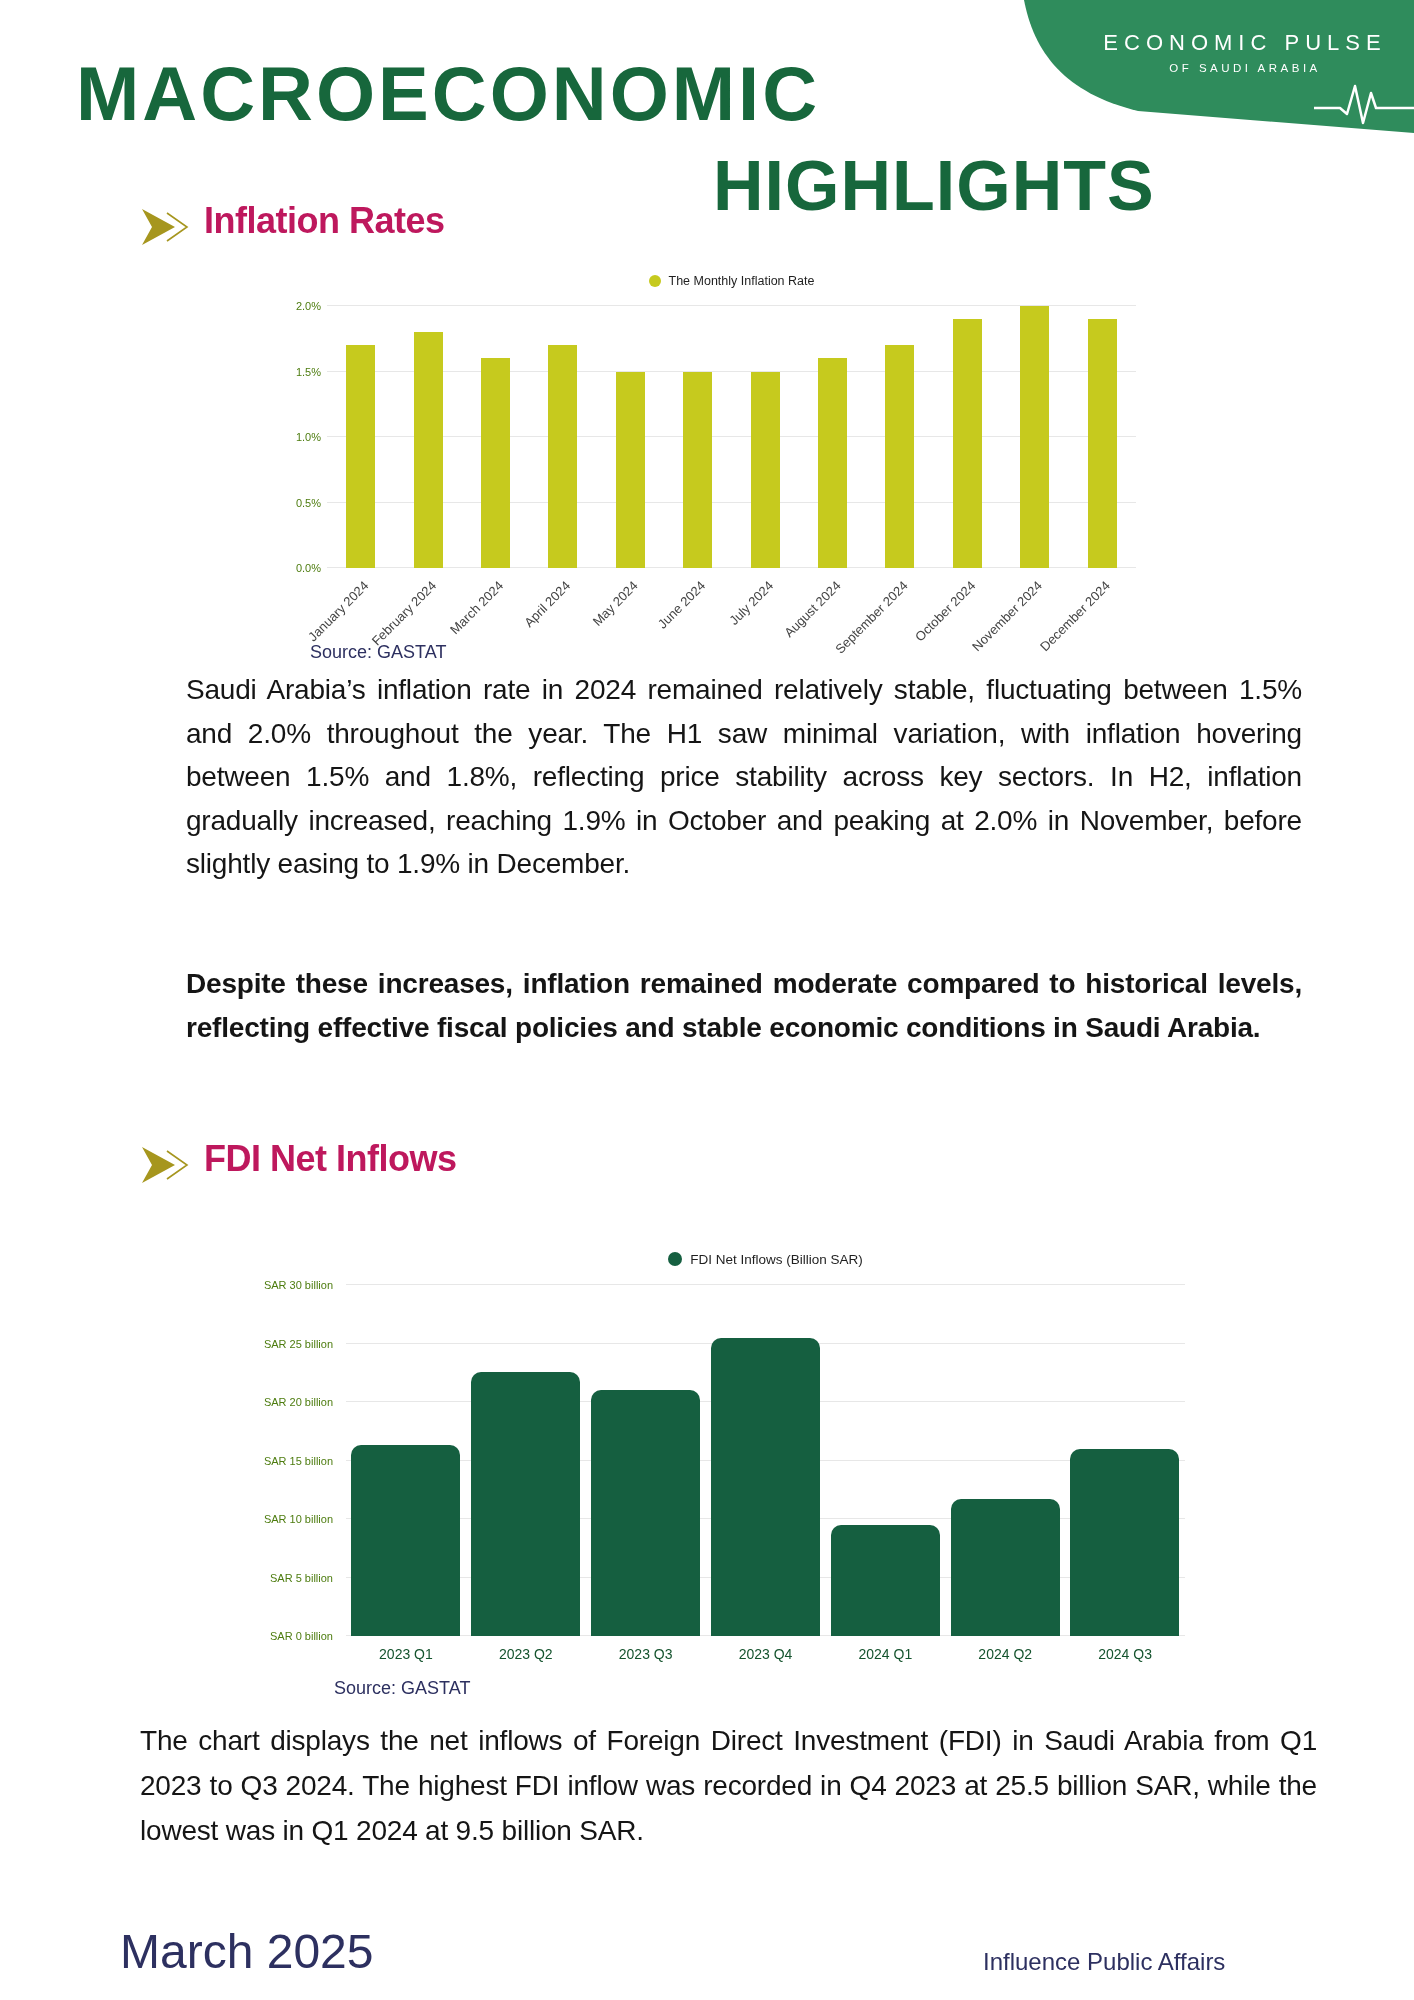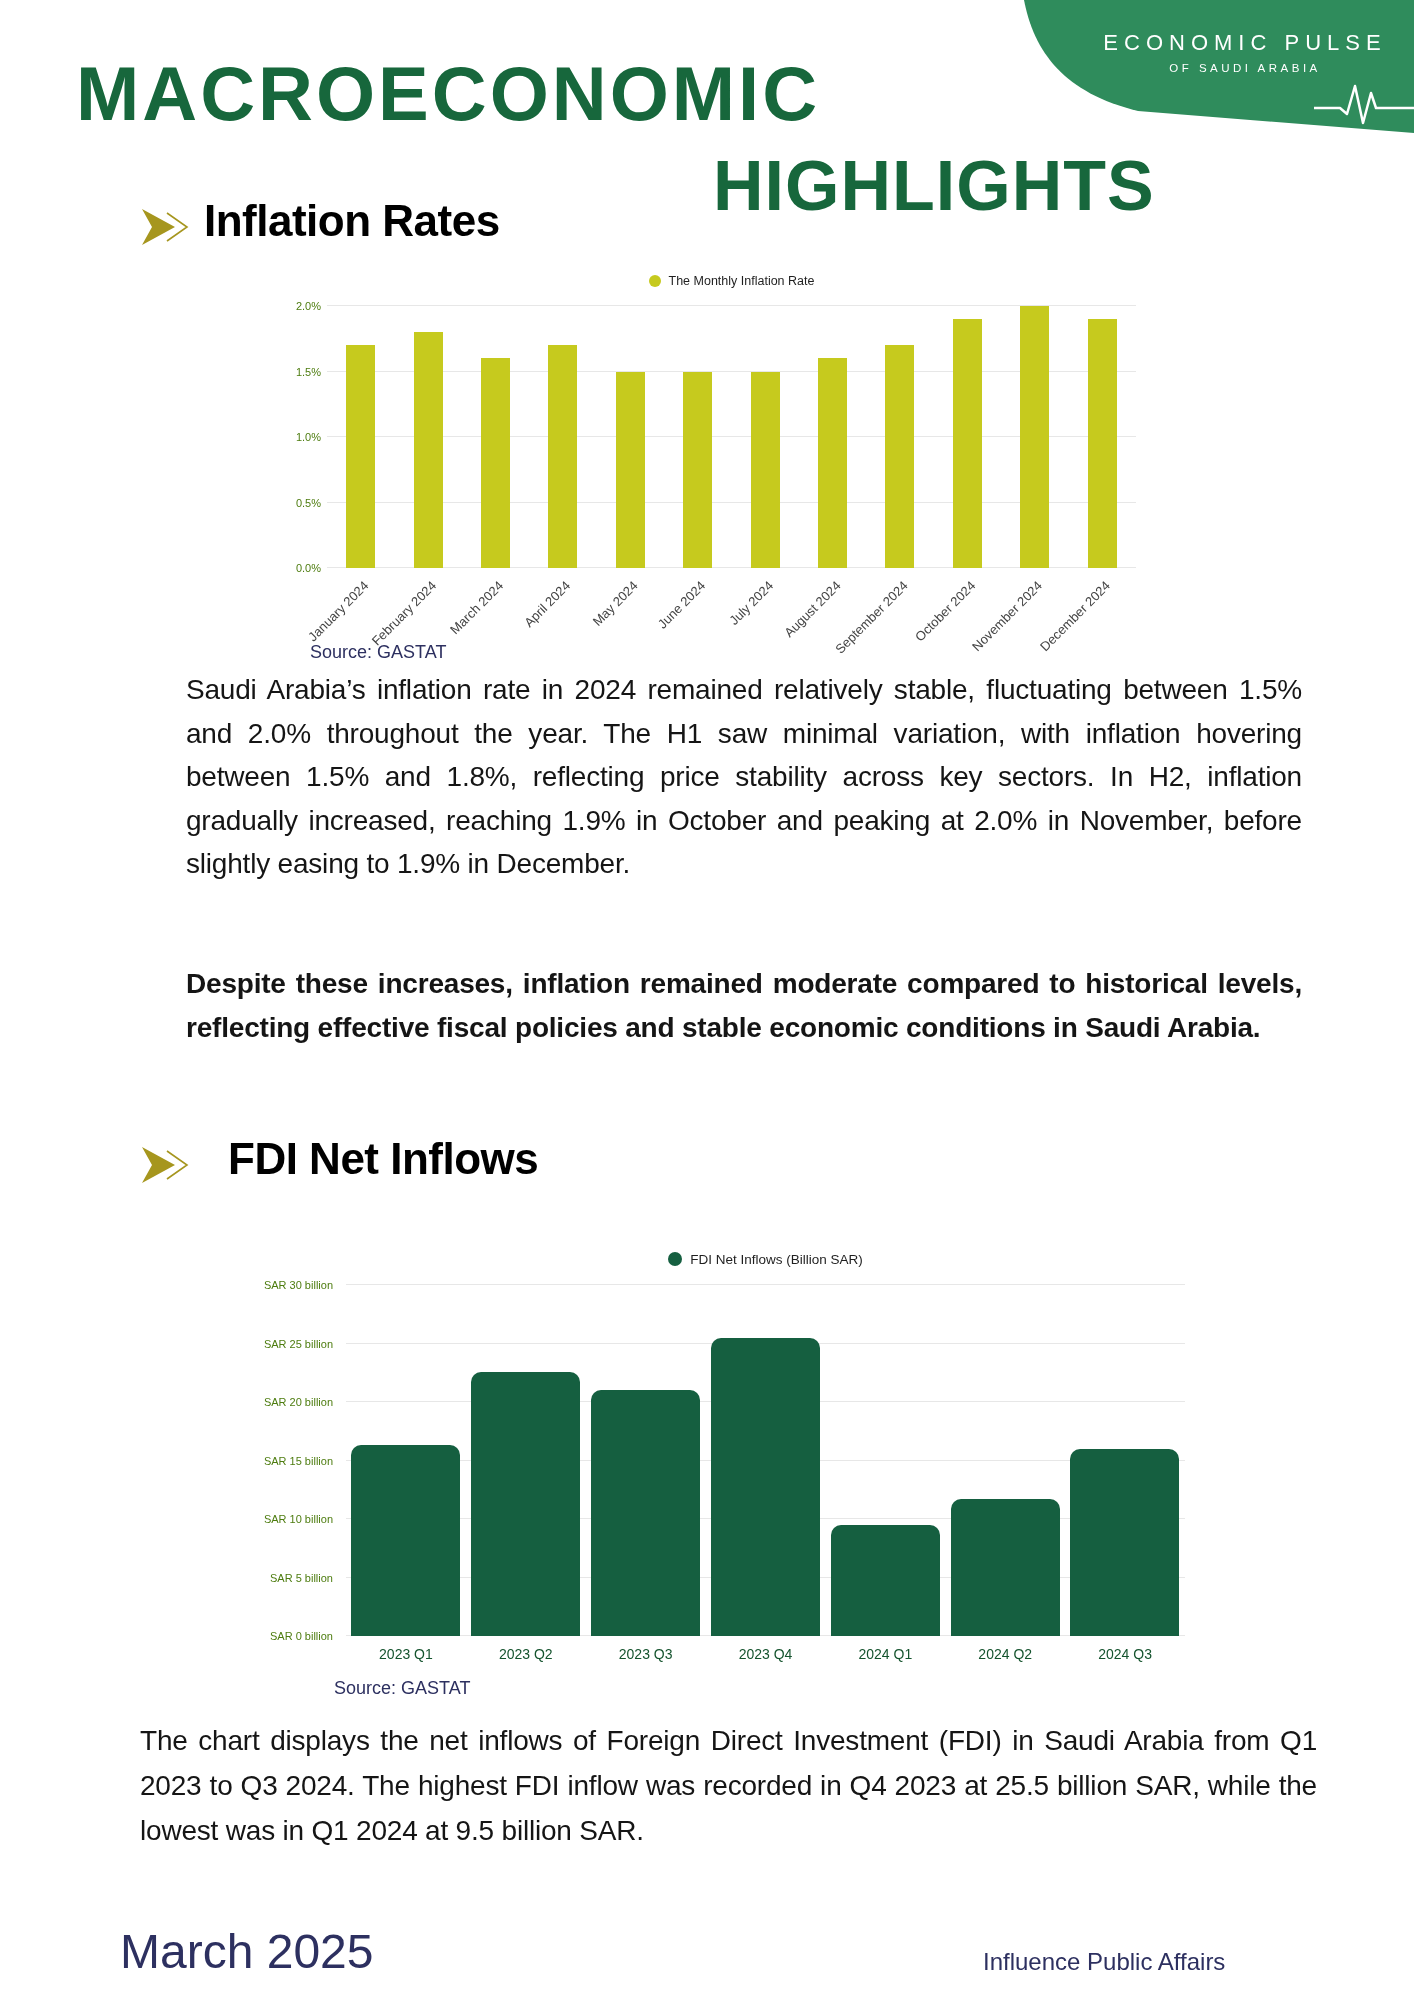--- a/index.html
+++ b/index.html
@@ -22,23 +22,23 @@
   .pulse-icon{position:absolute;right:0;bottom:6px;}
 
   
   .headline{position:absolute;color:#17673c;font-weight:bold;white-space:nowrap;}
   .headline.l1{left:76px;top:50px;font-size:76px;letter-spacing:3px;}
   .headline.l2{left:713px;top:146px;font-size:70px;letter-spacing:1px;}
 
   
   .sec-heading{position:absolute;display:flex;align-items:flex-start;}
   .sec-heading .arrow{margin-top:8px;margin-right:14px;flex:0 0 auto;}
-  .sec-heading .sec-label{font-size:44px;font-weight:bold;color:#000000;letter-spacing:-0.5px;line-height:42px;white-space:nowrap;}
+  .sec-heading .sec-label{font-size:36px;font-weight:bold;color:#be185d;letter-spacing:-0.5px;line-height:42px;white-space:nowrap;}
   #sec-inflation{left:140px;top:200px;}
-  #sec-fdi{left:140px;top:1138px;gap:24px;}
+  #sec-fdi{left:140px;top:1138px;}
 
   
   .chart{position:absolute;}
   #chart-inflation{left:230px;top:268px;width:906px;}
   #chart-fdi{left:210px;top:1246px;width:975px;}
 
   .chart-legend{display:flex;align-items:center;justify-content:center;height:26px;}
   .legend-dot{border-radius:50%;margin-right:8px;flex:0 0 auto;}
   #chart-inflation .legend-dot{width:12px;height:12px;}
   #chart-fdi .legend-dot{width:14px;height:14px;}

